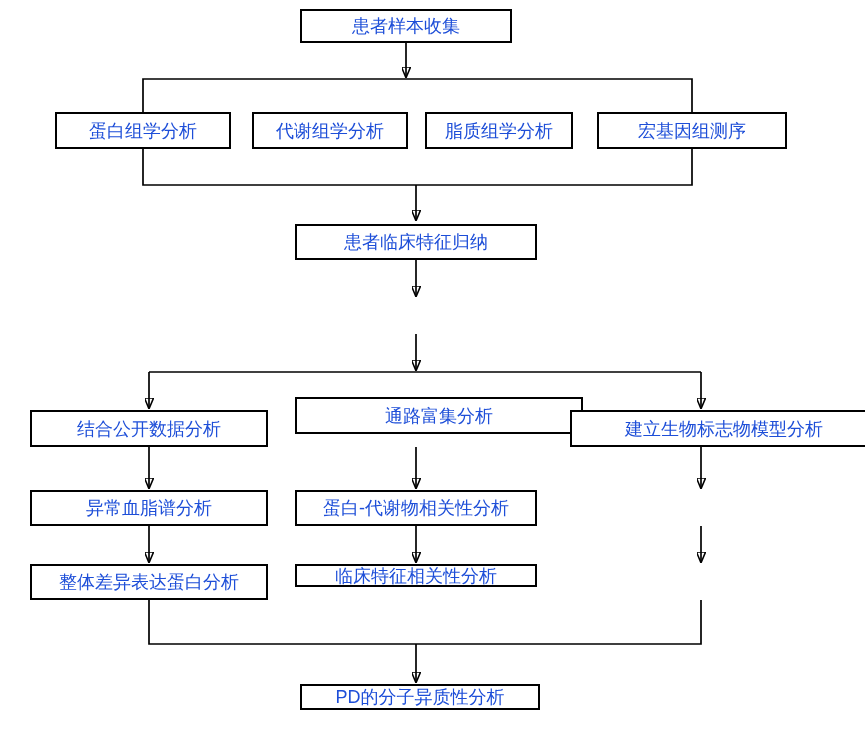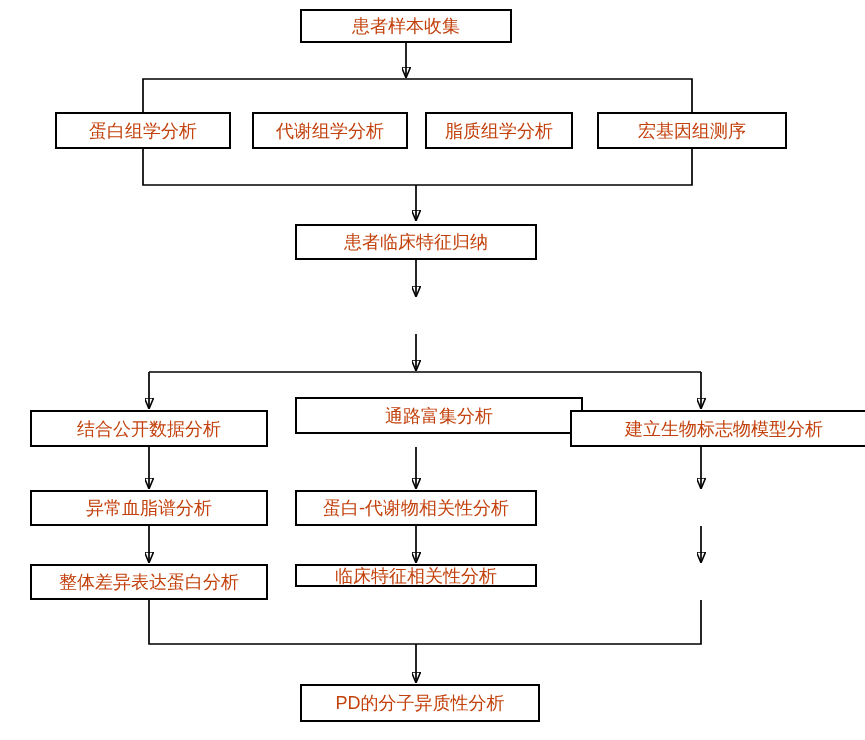--- a/index.html
+++ b/index.html
@@ -29,21 +29,21 @@
   }
   .node {
     position: absolute;
     box-sizing: border-box;
     border: 2px solid #000000;
     background: #ffffff;
     display: flex;
     align-items: center;
     justify-content: center;
     font-size: 18px;
-    color: #c2410c;
+    color: #1d4ed8;
     white-space: nowrap;
     line-height: 1;
   }
 </style>
 </head>
 <body>
 
 <div id="canvas">
 
   <svg id="connectors" viewBox="0 0 865 740" xmlns="http://www.w3.org/2000/svg">
@@ -121,17 +121,17 @@
     <span>蛋白-代谢物相关性分析</span>
   </div>
 
   <div class="node" style="left:30px;top:564px;width:238px;height:36px">
     <span>整体差异表达蛋白分析</span>
   </div>
   <div class="node" style="left:295px;top:564px;width:242px;height:23px">
     <span>临床特征相关性分析</span>
   </div>
 
-  <div class="node" style="left:300px;top:684px;width:240px;height:38px">
+  <div class="node" style="left:300px;top:684px;width:240px;height:26px">
     <span>PD的分子异质性分析</span>
   </div>
 
 </div>
 
 </body></html>

